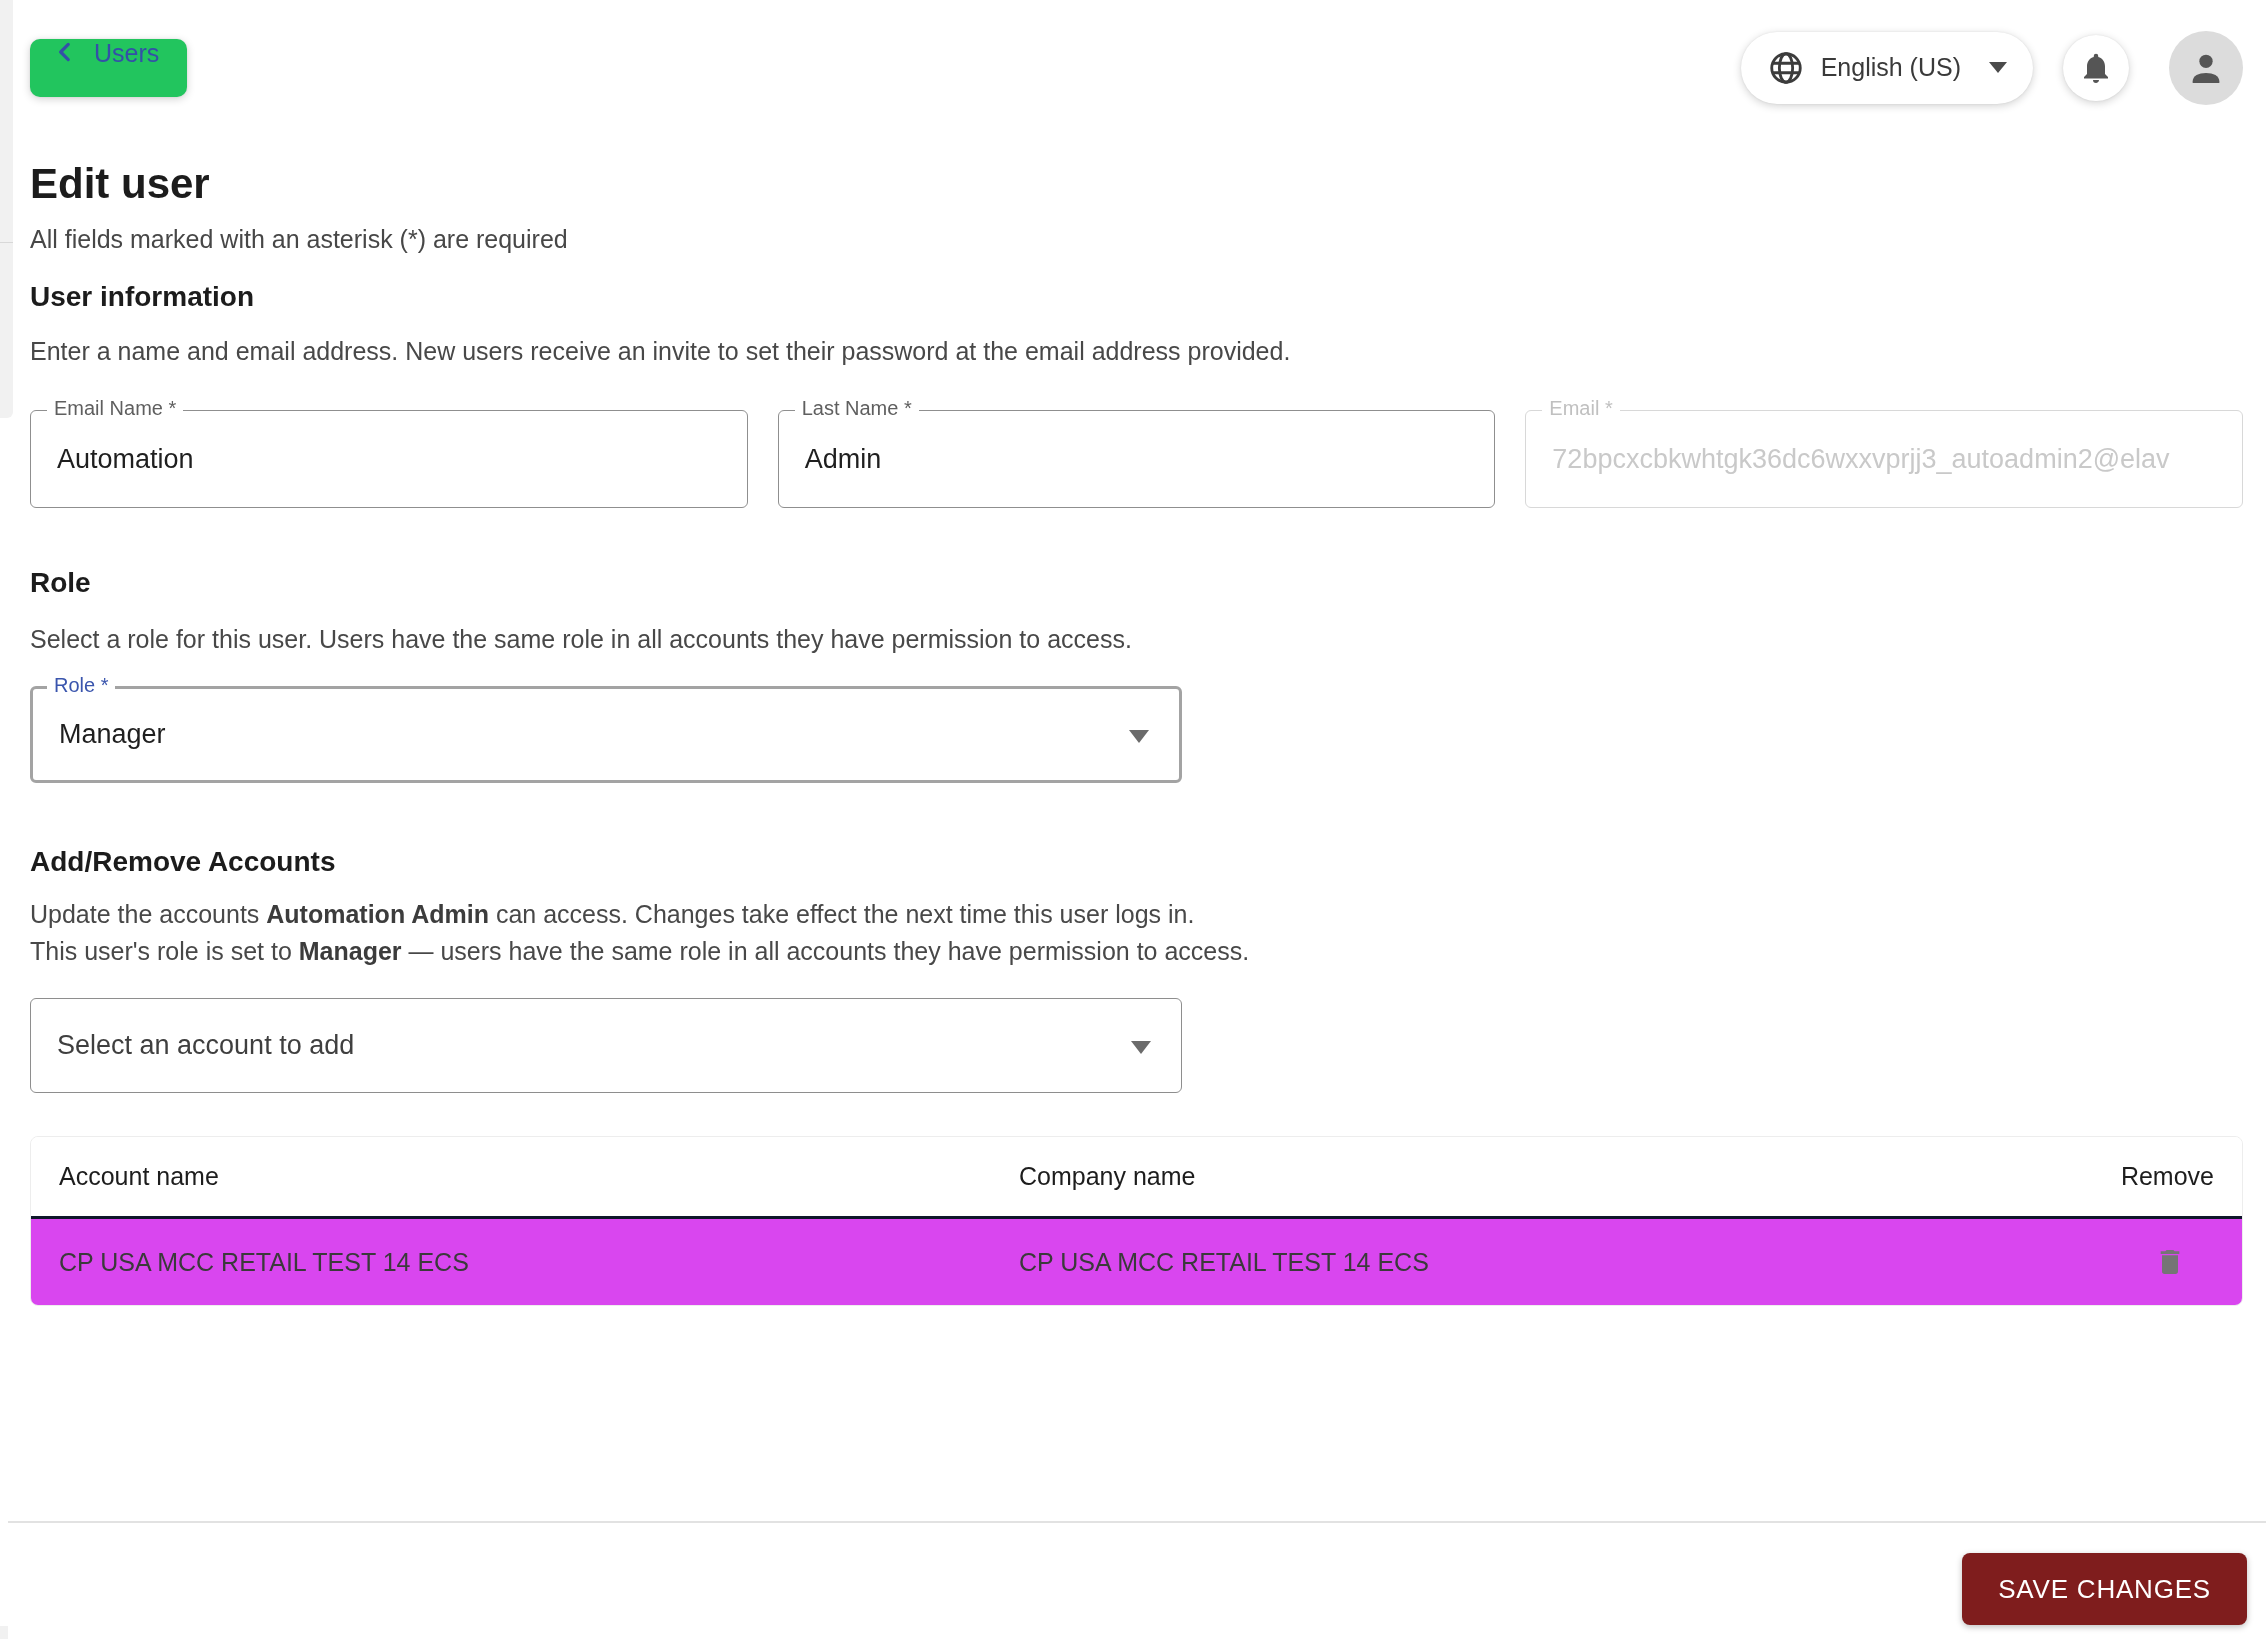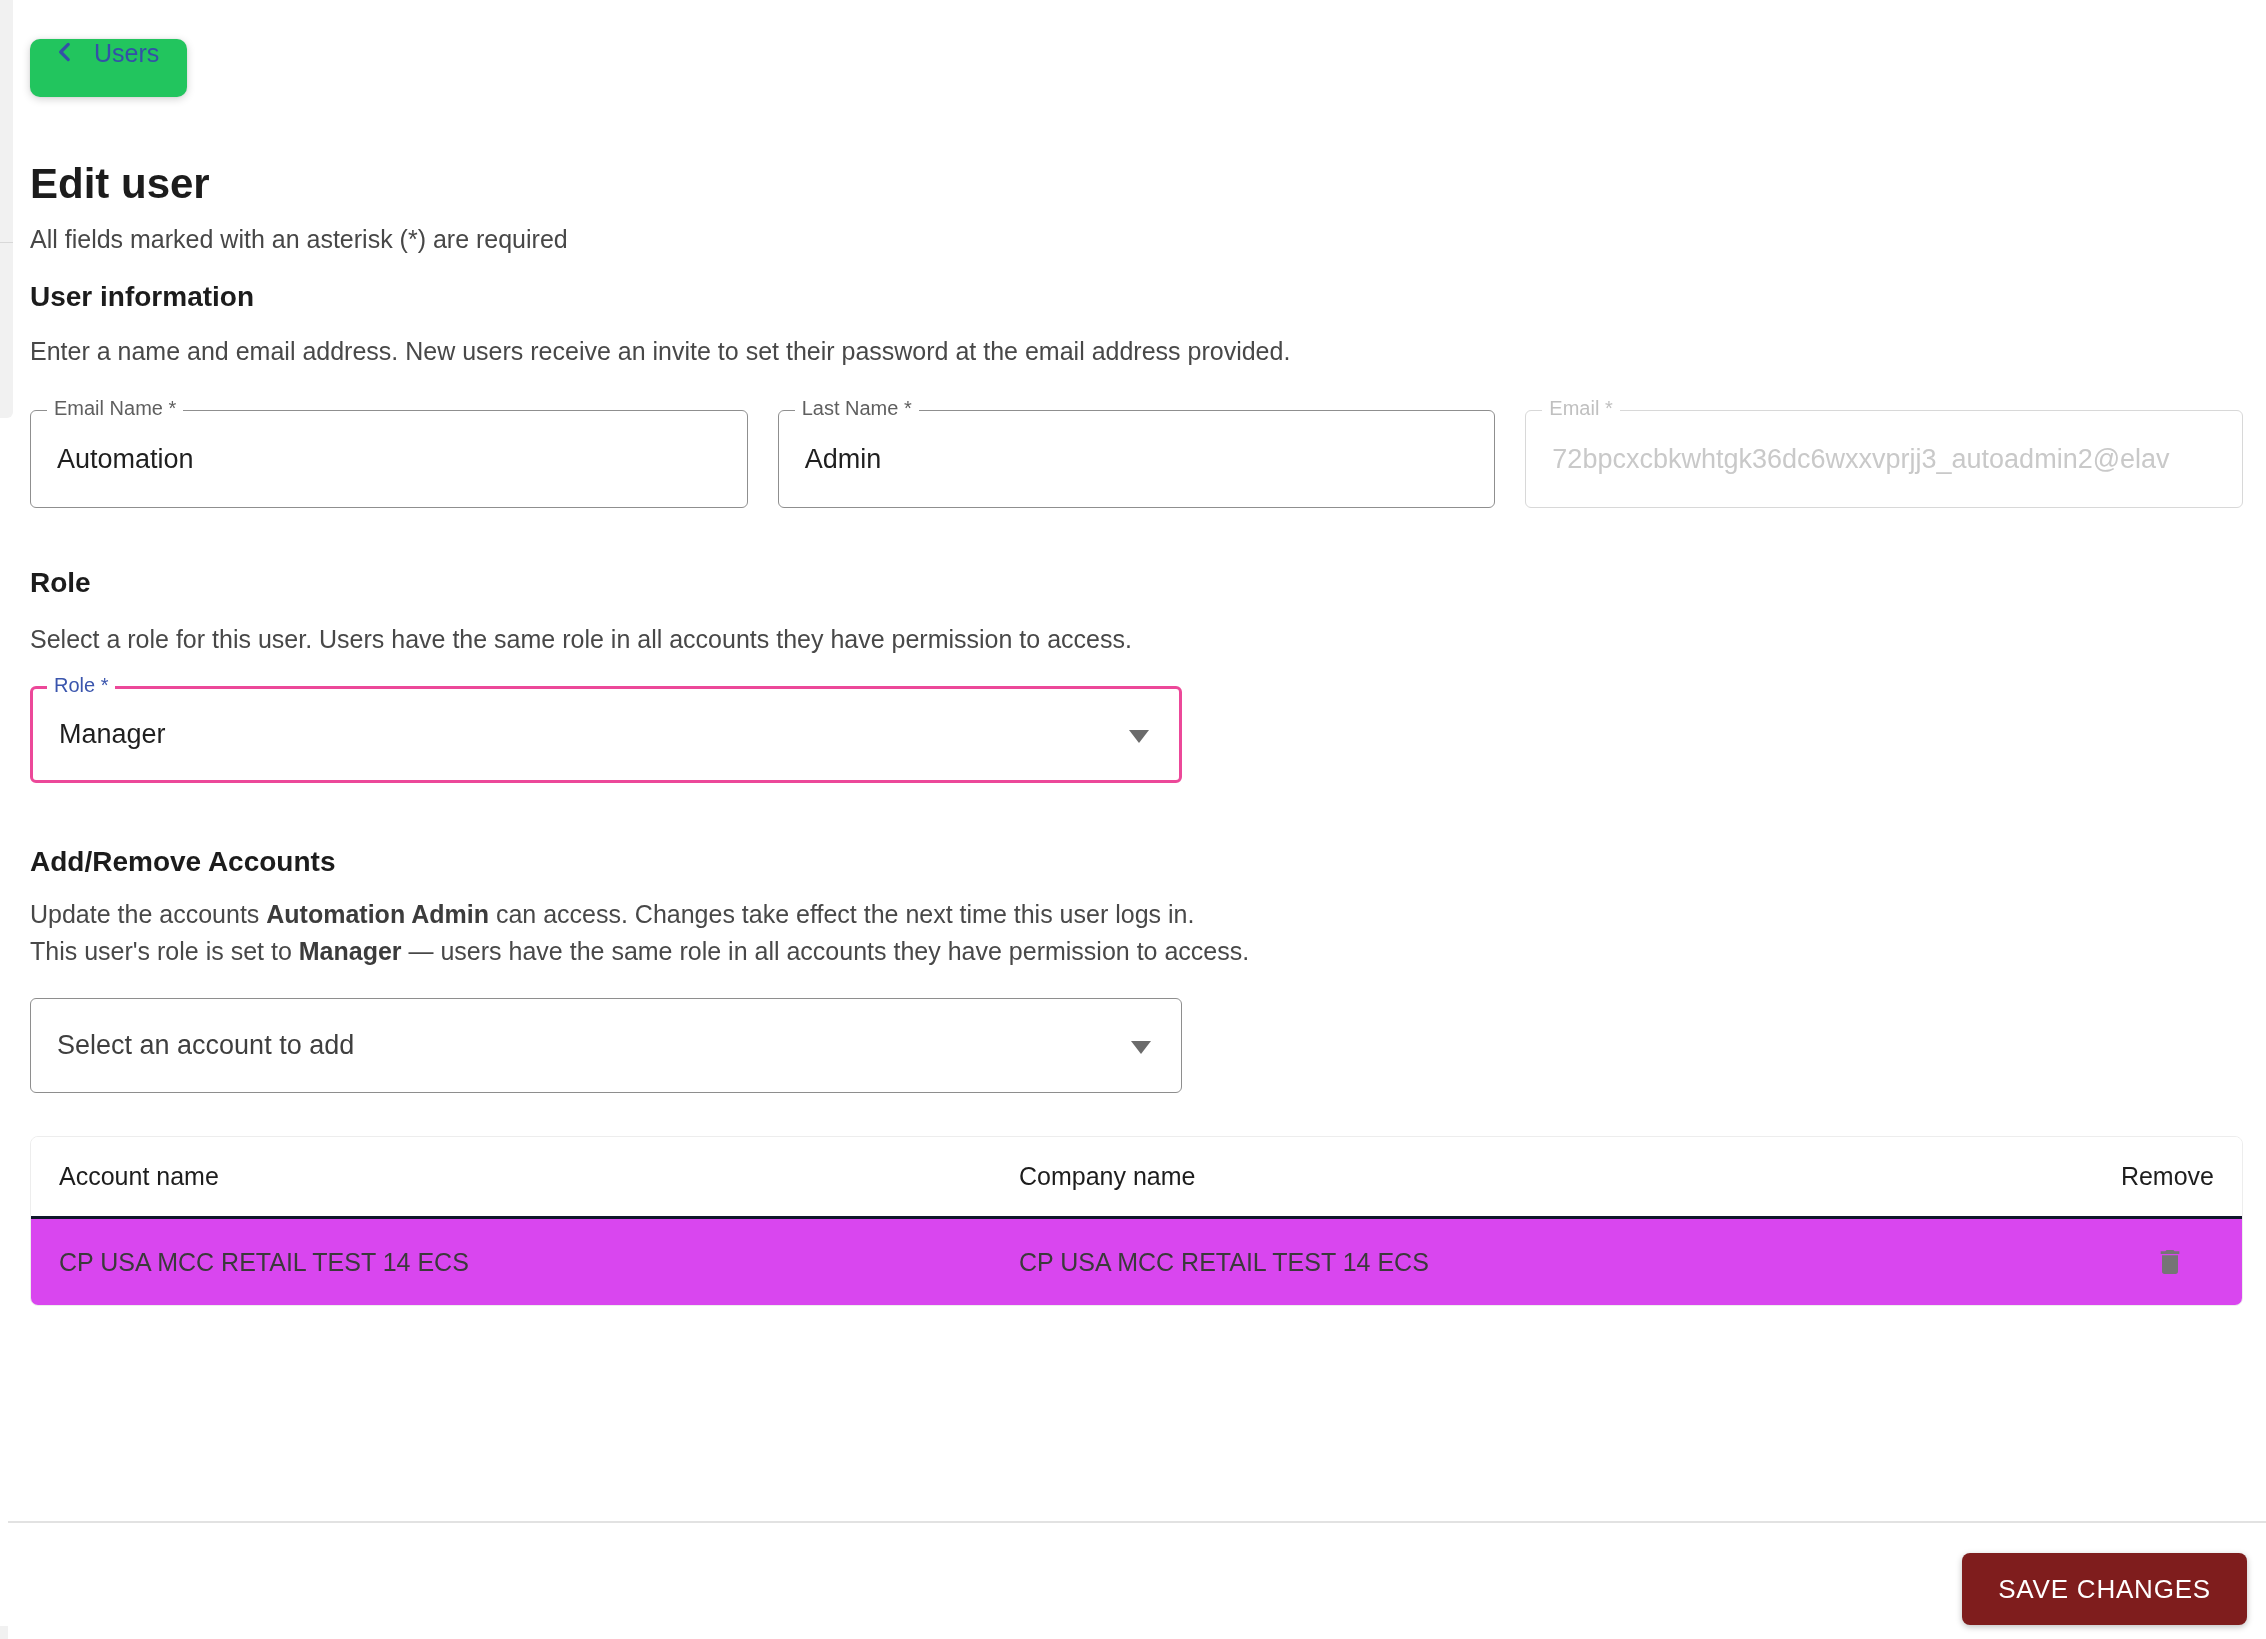--- a/index.html
+++ b/index.html
@@ -47,21 +47,21 @@
   .fields-row { display:flex; gap:30px; margin-top:44px; }
   .field { position:relative; flex:1 1 0; height:98px; border:1px solid #8f8f8f; border-radius:6px; background:#fff; }
   .flabel { position:absolute; top:-14px; left:16px; background:#fff; padding:0 7px; font-size:20px; color:#5f5f5f; white-space:nowrap; }
   .fvalue { padding:0 26px; line-height:96px; font-size:27px; color:#1f1f1f; white-space:nowrap; overflow:hidden; }
   .field.disabled { border-color:#d8d8d8; }
   .field.disabled .flabel { color:#c0c0c0; }
   .field.disabled .fvalue { color:#c9c9c9; }
 
   
   .select { position:relative; width:1152px; border-radius:6px; background:#fff; cursor:pointer; }
-  .select-role { margin-top:32px; height:97px; border:3px solid #ec4899; }
+  .select-role { margin-top:32px; height:97px; border:3px solid #a3a3a3; }
   .select-role .flabel { color:#3A55AD; top:-15px; left:14px; }
   .select-role .fvalue { line-height:91px; }
   .select-account { margin-top:28px; height:95px; border:1px solid #8e8e8e; }
   .select-account .fvalue { line-height:93px; color:#3f3f3f; }
   .select .sel-caret { position:absolute; right:30px; top:50%; margin-top:-5px; width:0; height:0;
                        border-left:10px solid transparent; border-right:10px solid transparent;
                        border-top:13px solid #6b6b6b; }
 
   
   .table { margin-top:43px; border:1px solid #ededed; border-radius:8px; overflow:hidden; }
@@ -94,20 +94,46 @@
   <div class="edge-strip-bottom"></div>
 
   <div class="topbar">
     <button class="back-btn">
       <svg width="26" height="26" viewBox="0 0 24 24">
         <path d="M15 5l-7 7 7 7" fill="none" stroke="#3450A8" stroke-width="3" stroke-linecap="round" stroke-linejoin="round"></path>
       </svg>
       <span>Users</span>
     </button>
 
+    <div class="top-right">
+      <button class="lang-pill">
+        <svg width="38" height="38" viewBox="0 0 24 24">
+          <g fill="none" stroke="#3c3c3c" stroke-width="1.8">
+            <circle cx="12" cy="12" r="9"></circle>
+            <ellipse cx="12" cy="12" rx="4.2" ry="9"></ellipse>
+            <path d="M3.4 9h17.2M3.4 15h17.2"></path>
+          </g>
+        </svg>
+        <span class="lbl">English (US)</span>
+        <span class="caret"></span>
+      </button>
+
+      <button class="icon-circle">
+        <svg width="36" height="36" viewBox="0 0 24 24">
+          <path fill="#555555" d="M12 22c1.1 0 2-.9 2-2h-4a2 2 0 0 0 2 2zm6-6v-5c0-3.1-1.63-5.64-4.5-6.32V4a1.5 1.5 0 0 0-3 0v.68C7.63 5.36 6 7.9 6 11v5l-2 2v1h16v-1l-2-2z"></path>
+        </svg>
+      </button>
+
+      <button class="icon-circle avatar">
+        <svg width="40" height="40" viewBox="0 0 24 24">
+          <circle cx="12" cy="8" r="4" fill="#555555"></circle>
+          <path d="M4 20c0-3.3 3.6-5 8-5s8 1.7 8 5v1H4z" fill="#555555"></path>
+        </svg>
+      </button>
+    </div>
   </div>
 
   <h1>Edit user</h1>
   <p class="note">All fields marked with an asterisk (*) are required</p>
 
   <h2 class="h2-userinfo">User information</h2>
   <p class="desc">Enter a name and email address. New users receive an invite to set their password at the email address provided.</p>
 
   <div class="fields-row">
     <div class="field">

